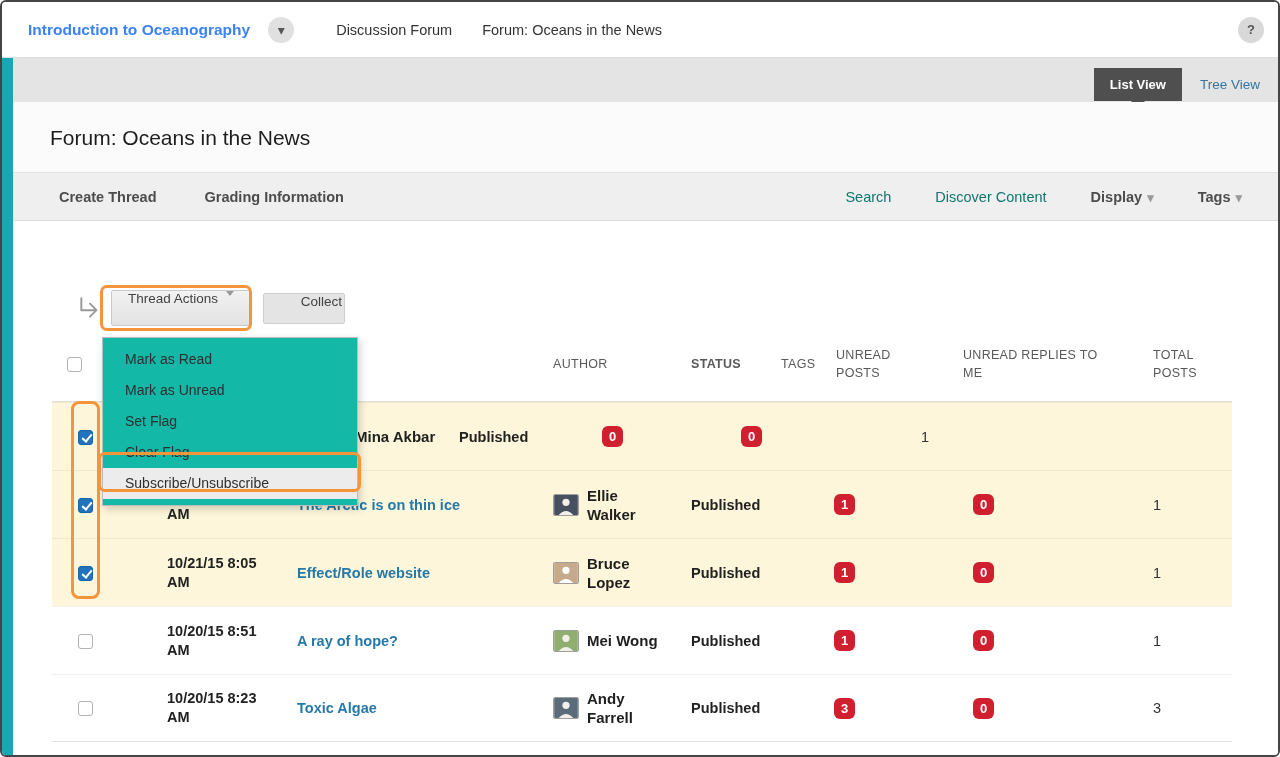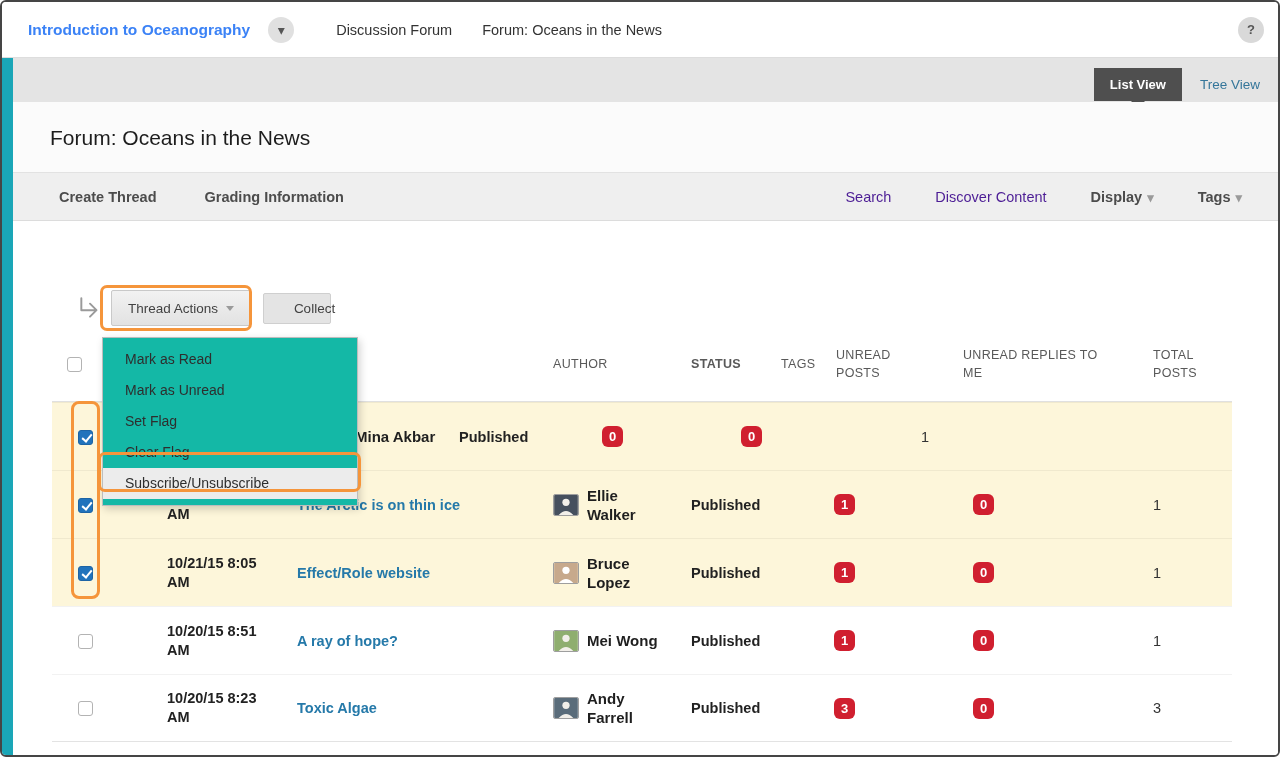--- a/index.html
+++ b/index.html
@@ -56,40 +56,40 @@
   .page-title{padding:24px 0 0 37px;font-size:21px;font-weight:500;color:#1d1d1d;}
 
   
   .action-bar{
     position:absolute;left:11px;top:170px;right:0;height:49px;background:#efefef;
     border-top:1px solid #e2e2e2;border-bottom:1px solid #dcdcdc;
     display:flex;align-items:center;padding:0 36px 0 46px;text-align:center;
   }
   .ab-left{display:flex;gap:48px;}
   .ab-right{display:flex;gap:44px;margin-left:auto;align-items:center;}
-  .ab-item{font-size:14.5px;color:#4c1d95;cursor:pointer;}
+  .ab-item{font-size:14.5px;color:#0f766e;cursor:pointer;}
   .ab-item.strong{font-weight:700;color:#4c4c4c;}
   .ab-item .chev-glyph{color:#9a9a9a;font-size:13px;margin-left:5px;}
 
   
   .content-bg{position:absolute;left:11px;top:220px;right:0;bottom:0;background:#fff;}
   .card{position:absolute;left:50px;top:245px;width:1180px;background:#fff;}
 
   .toolbar{display:flex;align-items:center;margin:43px 0 0 25px;height:36px;}
   .reply-arrow{width:26px;height:22px;margin-right:8px;}
   .btn{
     background:linear-gradient(#f2f2f2,#e2e2e2);border:1px solid #c9c9c9;border-radius:2px;
-    color:#424242;font-size:13.5px;cursor:pointer;display:inline-flex;align-items:center;justify-content:center;
+    color:#424242;font-size:13.5px;cursor:pointer;display:inline-flex;justify-content:center;
   }
   .thread-actions-btn{width:140px;height:36px;gap:8px;}
   .tri-down{
     display:inline-block;border-left:4px solid transparent;border-right:4px solid transparent;
     border-top:5px solid #9a9a9a;
   }
-  .collect-btn{width:68px;height:31px;margin-left:12px;background:#e4e4e4;border:1px solid #cfcfcf;padding-left:35px;}
+  .collect-btn{width:82px;height:31px;margin-left:12px;background:#e4e4e4;border:1px solid #cfcfcf;padding-left:35px;}
 
   
   .thead-row,.trow{display:flex;align-items:center;padding-left:15px;}
   .thead-row{height:76px;border-bottom:1px solid #e0e0e0;}
   .trow{height:68px;border-top:1px solid rgba(0,0,0,0.05);}
   .trow:first-of-type{border-top:none;}
   .trow:last-of-type{border-bottom:1px solid #e3e3e3;}
   .trow.hl{background:var(--row-highlight);}
 
   .c-check{width:100px;}

